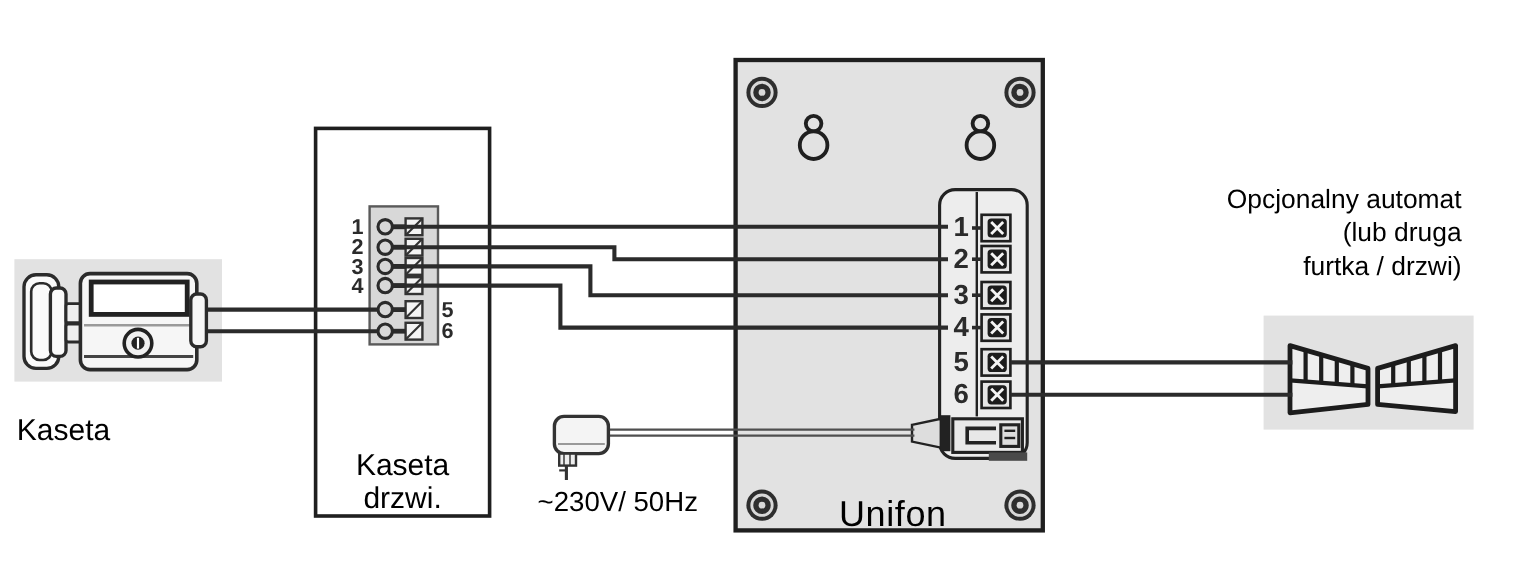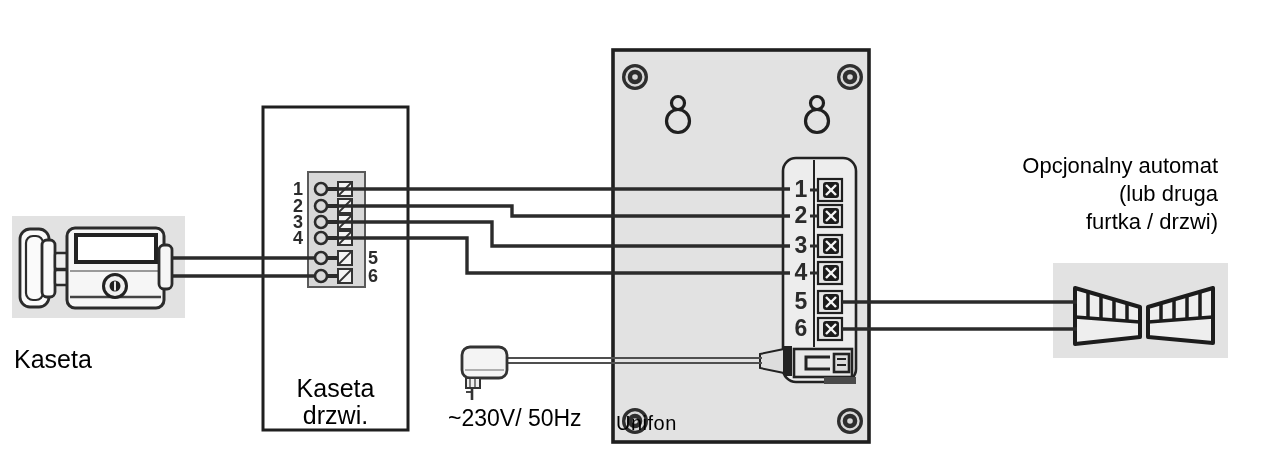--- a/index.html
+++ b/index.html
@@ -5,21 +5,21 @@
   html,body{margin:0;padding:0;background:#ffffff;}
   .stage{
     position:relative;width:1280px;height:472px;background:#ffffff;overflow:hidden;
     font-family:"Liberation Sans",sans-serif;
   }
   .stage svg{position:absolute;left:0;top:0;}
   .lbl{position:absolute;font-weight:400;color:#000000;white-space:nowrap;margin-top:13px;}
   .lbl div{white-space:nowrap;}
   .lbl-rygiel{left:14px;top:331px;font-size:25px;line-height:31px;}
   .lbl-kaseta{left:263px;top:362px;width:145px;text-align:center;font-size:25px;line-height:27px;}
-  .lbl-unifon{left:616px;top:399px;width:256px;font-size:20px;letter-spacing:0.5px;}
+  .lbl-unifon{left:616px;top:399px;width:256px;text-align:center;font-size:30px;letter-spacing:0.5px;}
   .lbl-power{left:448px;top:392px;font-size:23px;}
   .lbl-gate{left:930px;top:139px;width:288px;text-align:right;font-size:22px;line-height:28px;}
   .digit{position:absolute;font-weight:700;color:#2b2b2b;line-height:1;}
   .kdigit{font-size:18px;width:18px;}
   .kdigit.l{left:285px;text-align:right;}
   .kdigit.r{left:368px;text-align:left;}
   .udigit{font-size:23px;left:791px;width:20px;text-align:center;}
 </style>
 </head>
 <body>

